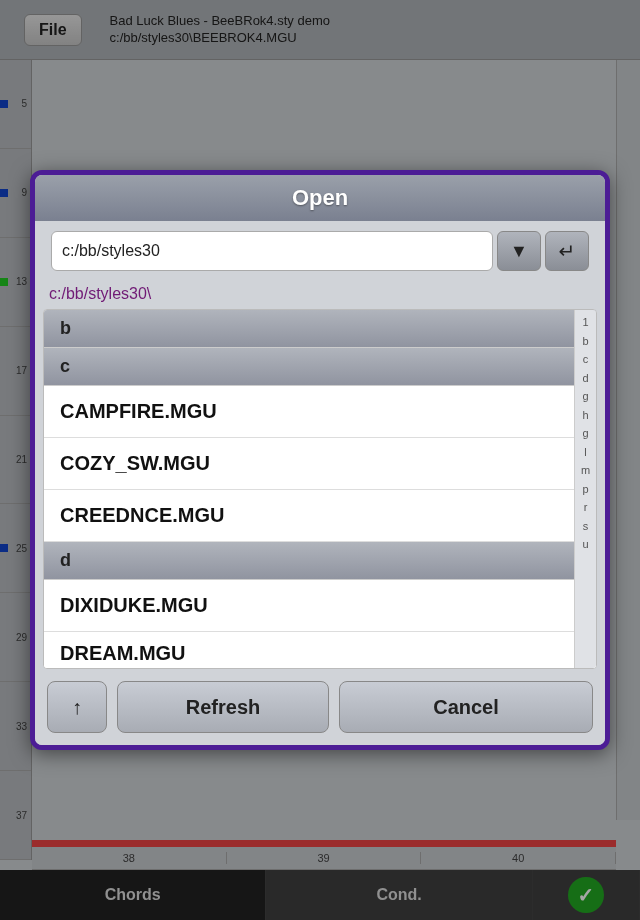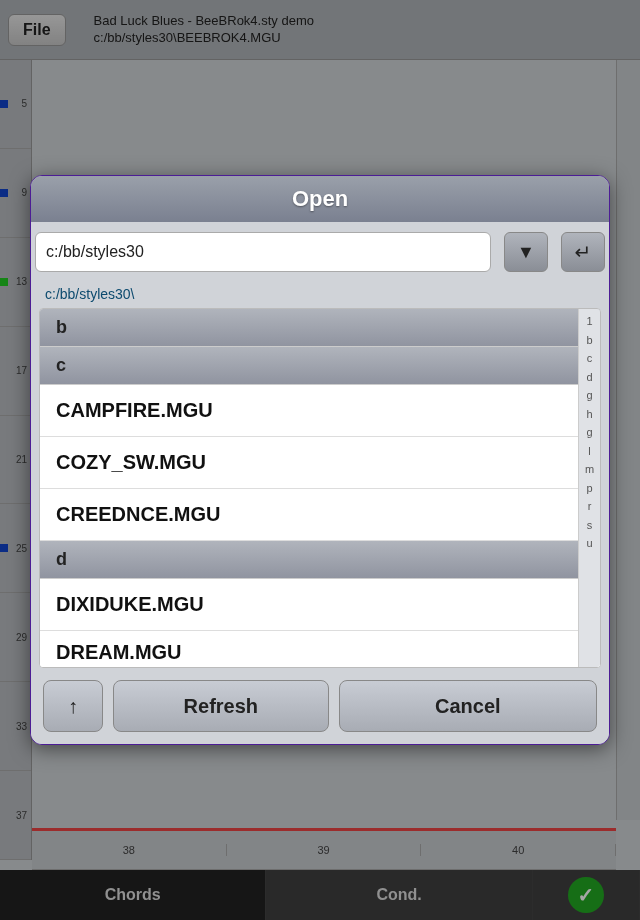--- a/index.html
+++ b/index.html
@@ -32,21 +32,21 @@
       align-items: center;
       border-bottom: 1px solid #999;
     }
     .file-btn {
       background: linear-gradient(to bottom, #e8e8e8, #c8c8c8);
       border: 1px solid #999;
       border-radius: 6px;
       padding: 6px 14px;
       font-size: 16px;
       font-weight: bold;
-      margin-left: 8px;
+      margin-left: 24px;
       color: #222;
     }
     .top-title {
       margin-left: 28px;
       font-size: 13px;
       color: #222;
       line-height: 1.3;
     }
 
     
@@ -107,25 +107,25 @@
       font-size: 14px;
       color: #555;
     }
 
     
     .bottom-timeline {
       position: absolute;
       bottom: 50px;
       left: 32px;
       right: 24px;
-      height: 42px;
+      height: 30px;
       background: #c8ccd0;
       display: flex;
       align-items: center;
-      border-top: 3px solid #ef4444;
+      border-top: 7px solid #ef4444;
       border-bottom: 1px solid #aaa;
     }
     .timeline-mark {
       flex: 1;
       text-align: center;
       font-size: 11px;
       color: #444;
       border-right: 1px solid #aaa;
     }
 
@@ -175,21 +175,21 @@
       display: flex;
       align-items: center;
       justify-content: center;
       z-index: 100;
     }
 
     .modal {
       width: 580px;
       background: #d0d3d8;
       border-radius: 12px;
-      border: 1px solid #4c1d95;
+      border: 5px solid #4c1d95;
       box-shadow: 0 4px 20px rgba(0,0,0,0.5);
       overflow: hidden;
       position: relative;
     }
 
     .modal-title-bar {
       background: linear-gradient(to bottom, #9aa0aa, #7a8090);
       padding: 10px 16px;
       text-align: center;
     }
@@ -197,22 +197,22 @@
       font-size: 22px;
       font-weight: bold;
       color: #fff;
       text-shadow: 0 1px 2px rgba(0,0,0,0.4);
     }
 
     
     .path-row {
       display: flex;
       align-items: center;
-      padding: 10px 4px;
-      gap: 13px;
+      padding: 10px 16px;
+      gap: 4px;
       background: #d0d3d8;
     }
     .path-input {
       flex: 1;
       height: 40px;
       border: 1px solid #aaa;
       border-radius: 6px;
       background: white;
       font-size: 16px;
       padding: 0 10px;
@@ -239,22 +239,22 @@
       display: flex;
       align-items: center;
       justify-content: center;
       font-size: 20px;
       color: #222;
     }
 
     
     .current-path {
       padding: 4px 14px 6px 14px;
-      font-size: 14px;
-      color: #0c4a6e;
+      font-size: 16px;
+      color: #701a75;
       background: #d0d3d8;
     }
 
     
     .file-list {
       background: white;
       margin: 0 8px;
       border: 1px solid #bbb;
       border-radius: 4px;
       overflow: hidden;

